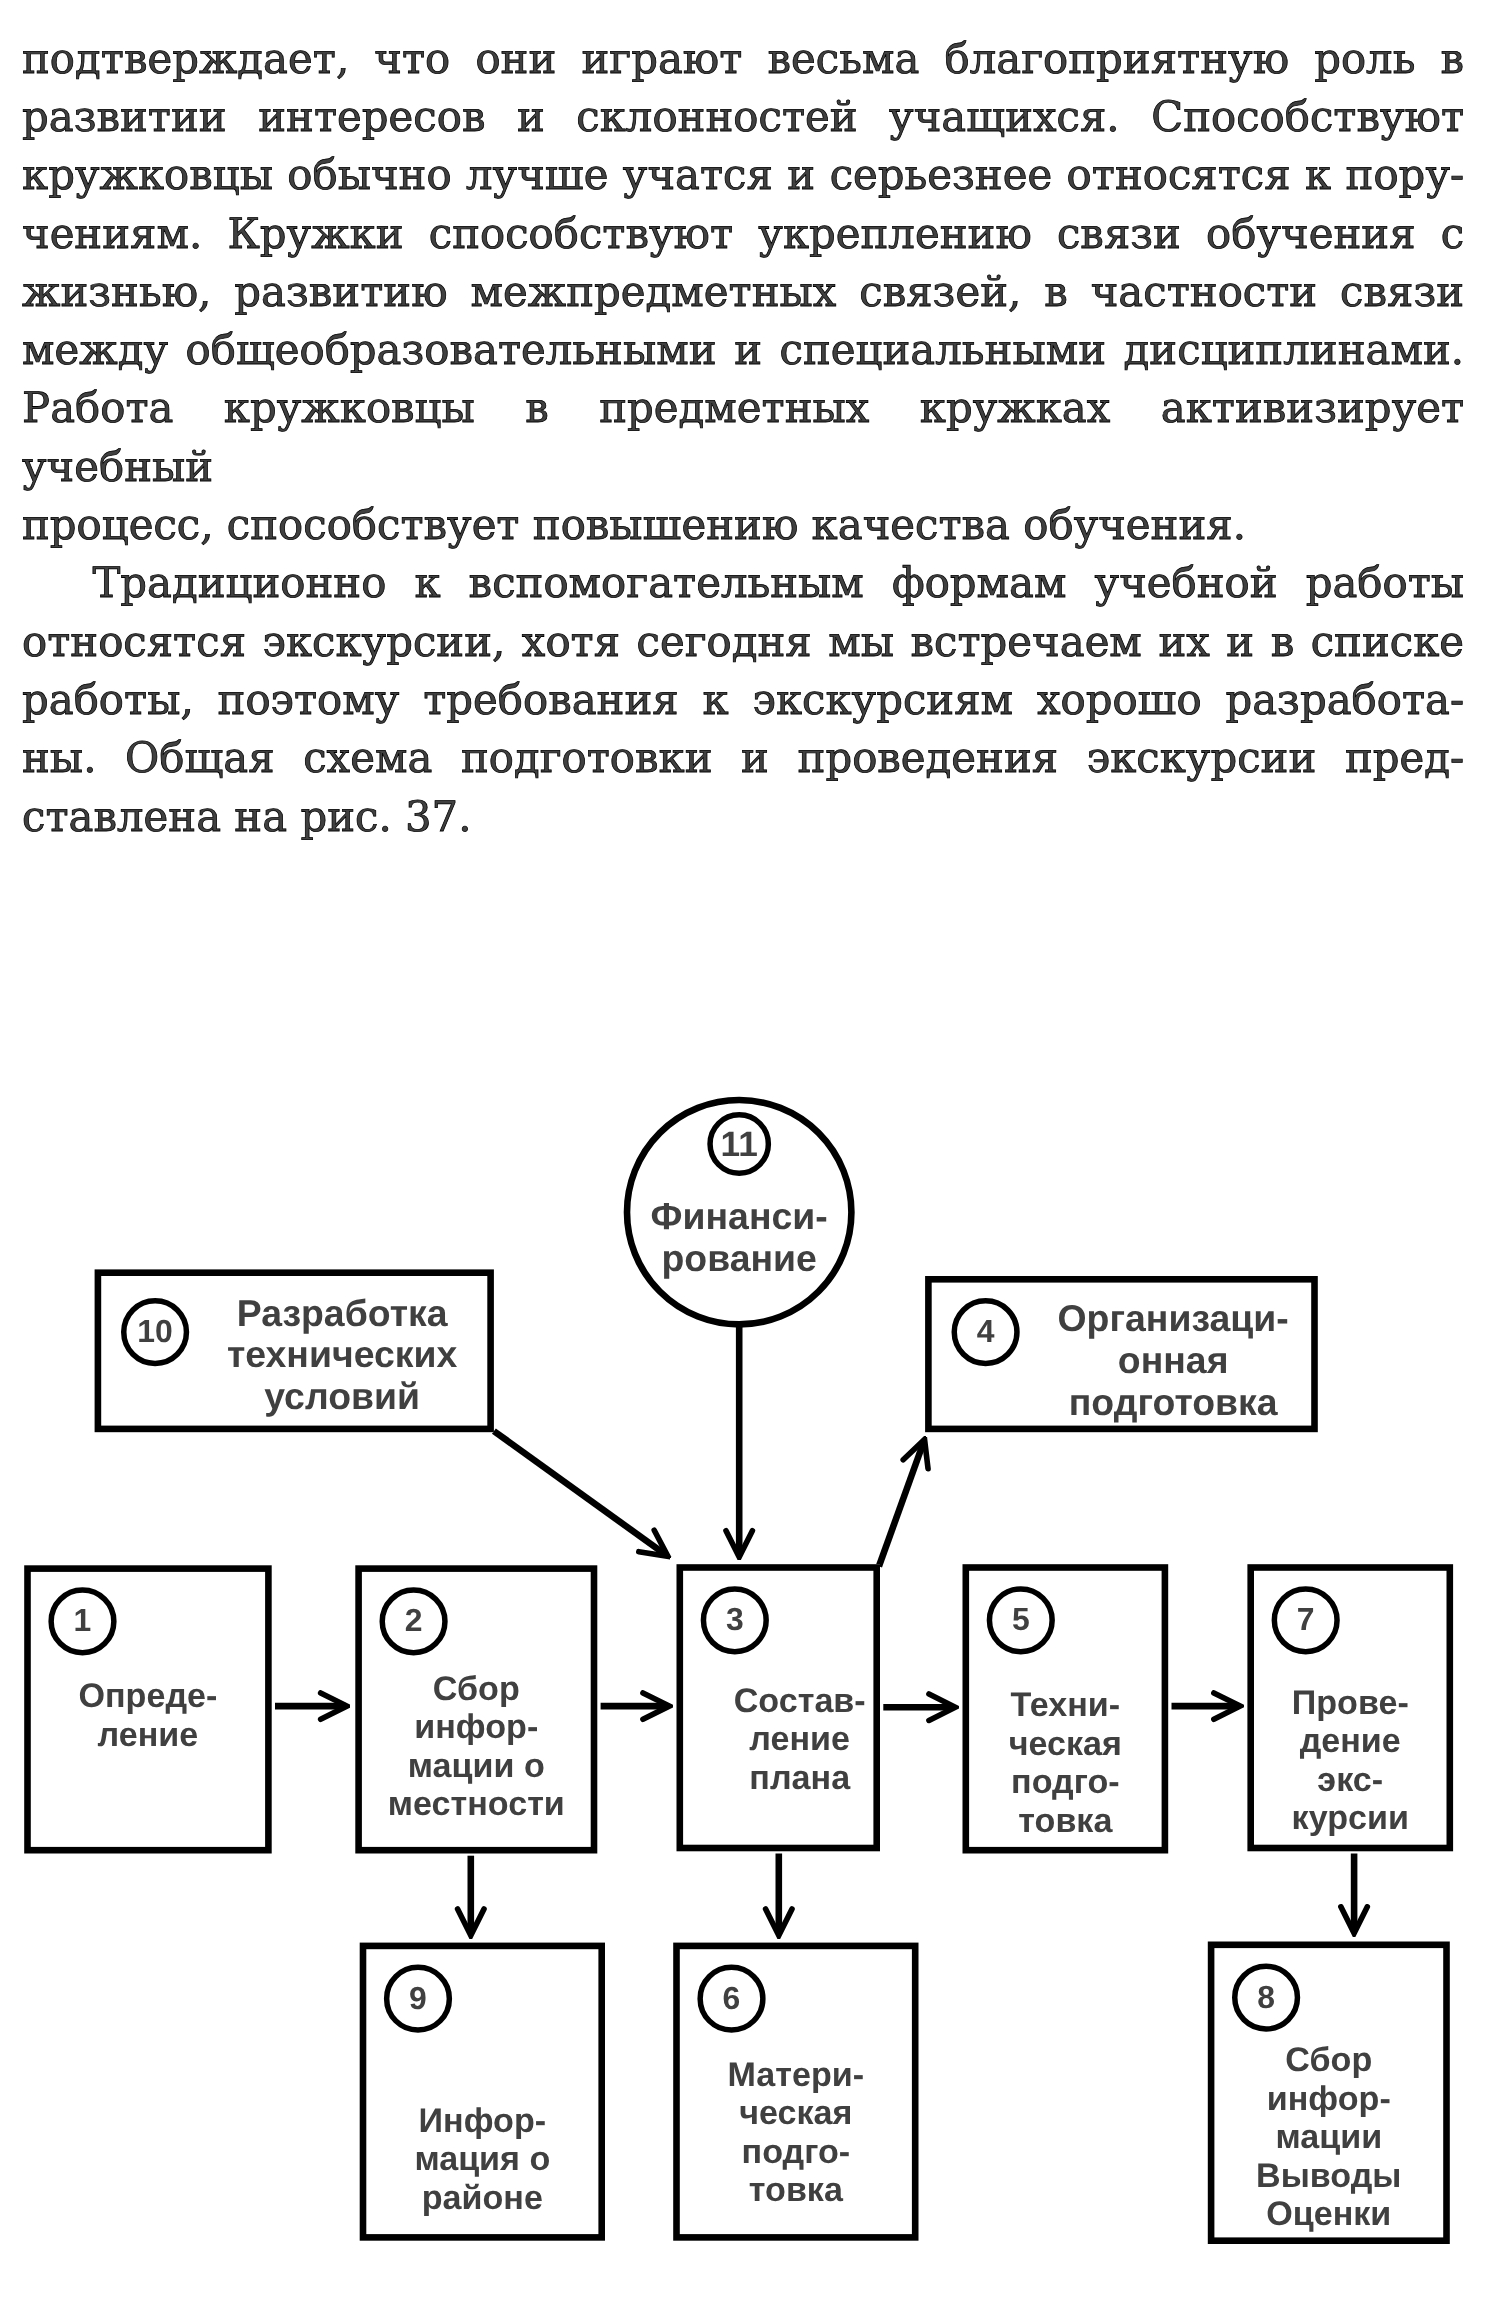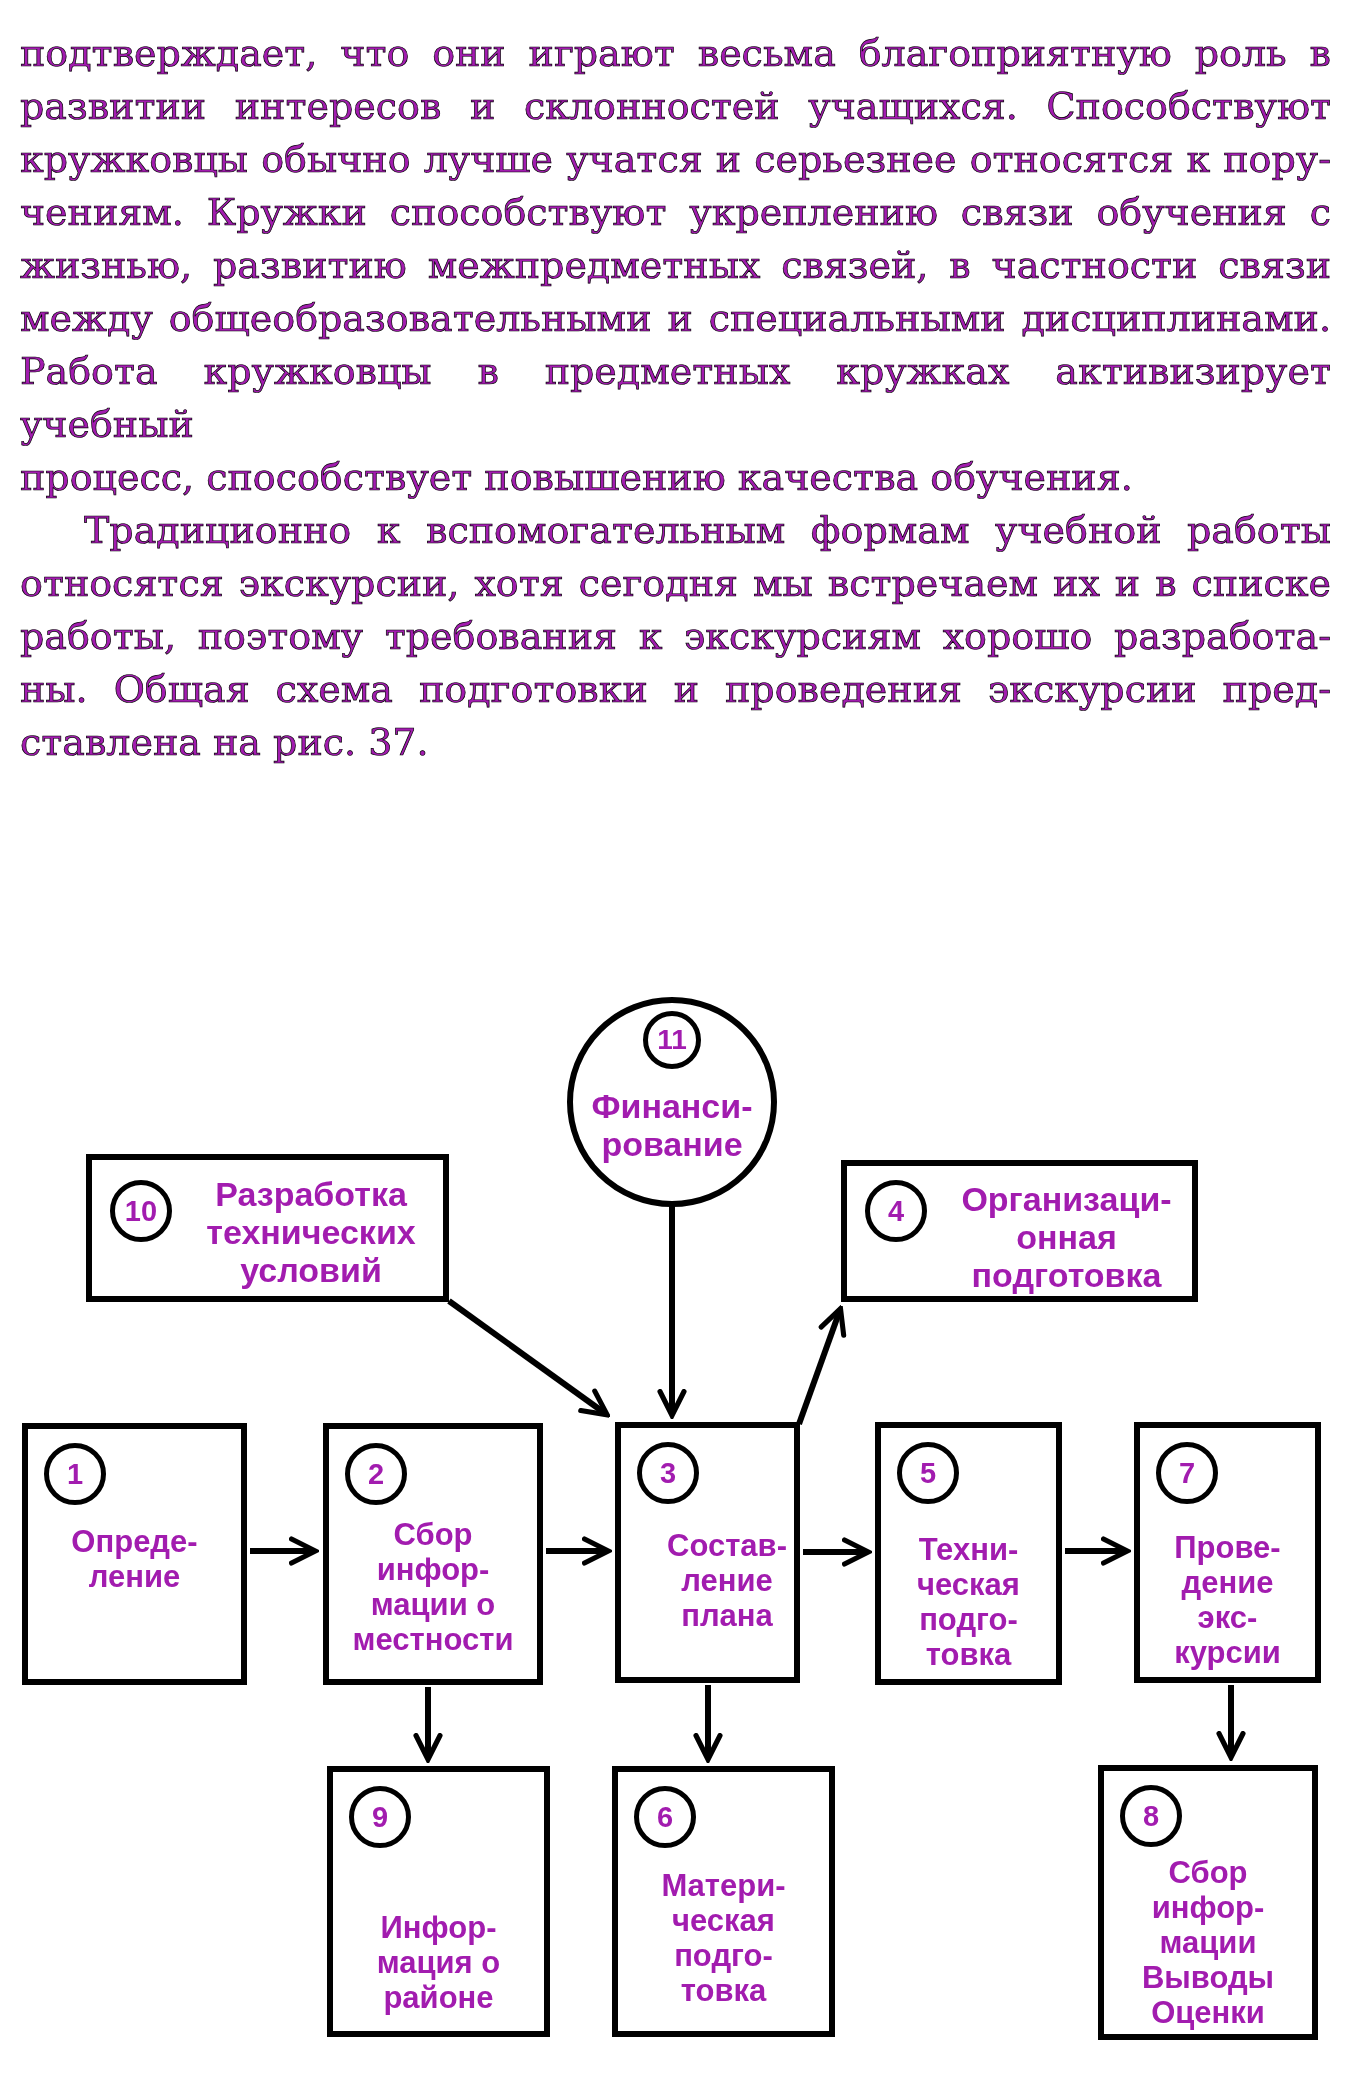--- a/index.html
+++ b/index.html
@@ -1,16 +1,16 @@
 <!DOCTYPE html>
 <html><head>
 <meta charset="utf-8">
 <style>
   html,body{margin:0;padding:0;background:#fff;}
-  .page{position:relative;width:1351px;height:2093px;background:#ffffff;color:#a21caf;overflow:hidden;}
+  .page{position:relative;width:1351px;height:2093px;background:#ffffff;color:#404040;overflow:hidden;}
 
   
   .bodytext{
     position:absolute;left:20px;top:27px;width:1311px;
     font-family:"DejaVu Serif","Liberation Serif",serif;
     font-size:38px;line-height:53px;
     -webkit-text-stroke:0.7px #000;
   }
   .tline{text-align:justify;text-align-last:justify;}
   .tline.plast{text-align-last:left;}
@@ -73,21 +73,21 @@
         <line x1="449" y1="351" x2="606" y2="464" marker-end="url(#ah)"></line>
         <line x1="672" y1="255" x2="672" y2="464" marker-end="url(#ah)"></line>
         <line x1="799" y1="474" x2="840" y2="360" marker-end="url(#ah)"></line>
         <line x1="428" y1="737" x2="428" y2="808" marker-end="url(#ah)"></line>
         <line x1="708" y1="735" x2="708" y2="808" marker-end="url(#ah)"></line>
         <line x1="1231" y1="735" x2="1231" y2="806" marker-end="url(#ah)"></line>
       </g>
     </svg>
 
     <div class="node ellipse" style="left:567px;top:47px;width:210px;height:210px;">
-      <span class="num" style="left:calc(50% - 29px);top:8px;width:48px;height:48px;font-size:28px;">11</span>
+      <span class="num" style="left:calc(50% - 29px);top:8px;width:48px;height:48px;font-size:32px;">11</span>
       <div class="lbl big" style="top:84px;">Финанси-
 рование</div>
     </div>
 
     <div class="node" style="left:86px;top:204px;width:363px;height:148px;">
       <span class="num" style="left:18px;top:20px;">10</span>
       <div class="lbl big" style="left:95px;right:8px;top:15px;">Разработка
 технических
 условий</div>
     </div>

